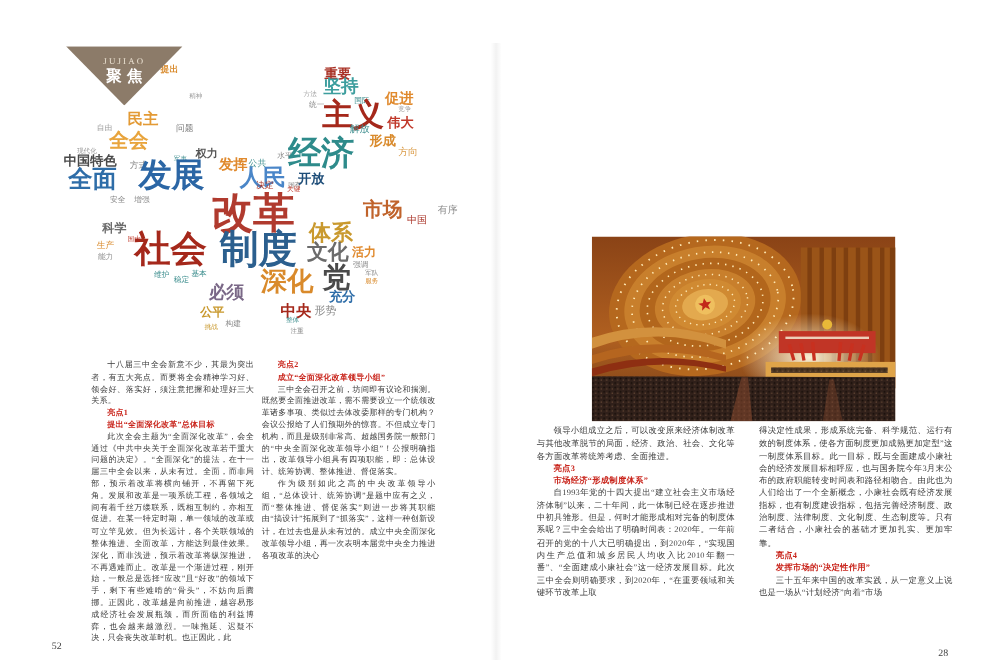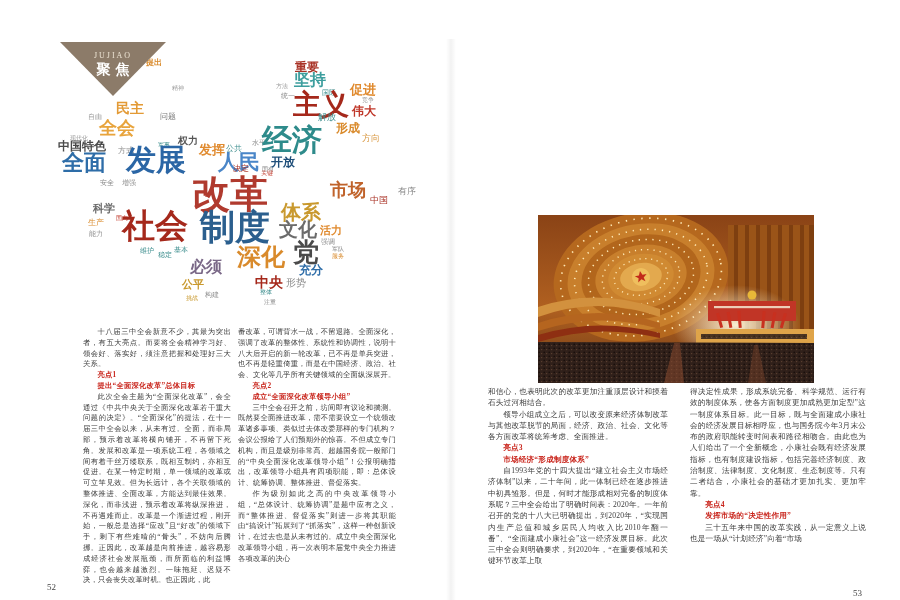--- a/index.html
+++ b/index.html
@@ -195,38 +195,36 @@
     </svg>
   </div>
 
   <div class="col lcol" style="left:83px;top:288px;width:148px;">
     <p>十八届三中全会新意不少，其最为突出者，有五大亮点。而要将全会精神学习好、领会好、落实好，须注意把握和处理好三大关系。</p>
     <p class="hl hl-num">亮点1</p>
     <p class="hl hl-sub">提出“全面深化改革”总体目标</p>
     <p>此次全会主题为“全面深化改革”，会全通过《中共中央关于全面深化改革若干重大问题的决定》。“全面深化”的提法，在十一届三中全会以来，从未有过。全面，而非局部，预示着改革将横向铺开，不再留下死角。发展和改革是一项系统工程，各领域之间有着千丝万缕联系，既相互制约，亦相互促进。在某一特定时期，单一领域的改革或可立竿见效。但为长远计，各个关联领域的整体推进、全面改革，方能达到最佳效果。深化，而非浅进，预示着改革将纵深推进，不再遇难而止。改革是一个渐进过程，刚开始，一般总是选择“应改”且“好改”的领域下手，剩下有些难啃的“骨头”，不妨向后腾挪。正因此，改革越是向前推进，越容易形成经济社会发展瓶颈，而所面临的利益博弈，也会越来越激烈。一味拖延、迟疑不决，只会丧失改革时机。也正因此，此</p>
   </div>
   <div class="col lcol" style="left:238px;top:288px;width:158px;">
-    <p class="noind">番改革，可谓背水一战，不留退路。全面深化，强调了改革的整体性、系统性和协调性，说明十八大后开启的新一轮改革，已不再是单兵突进，也不再是轻重倚重，而是在中国经济、政治、社会、文化等几乎所有关键领域的全面纵深展开。</p>
     <p class="hl hl-num">亮点2</p>
     <p class="hl hl-sub">成立“全面深化改革领导小组”</p>
     <p>三中全会召开之前，坊间即有议论和揣测。既然要全面推进改革，需不需要设立一个统领改革诸多事项、类似过去体改委那样的专门机构？会议公报给了人们预期外的惊喜。不但成立专门机构，而且是级别非常高、超越国务院一般部门的“中央全面深化改革领导小组”！公报明确指出，改革领导小组具有四项职能，即：总体设计、统筹协调、整体推进、督促落实。</p>
     <p>作为级别如此之高的中央改革领导小组，“总体设计、统筹协调”是题中应有之义，而“整体推进、督促落实”则进一步将其职能由“搞设计”拓展到了“抓落实”，这样一种创新设计，在过去也是从未有过的。成立中央全面深化改革领导小组，再一次表明本届党中央全力推进各项改革的决心</p>
   </div>
 
   <div class="col rcol" style="left:488px;top:347px;width:180px;">
-    <p class="noind">和信心，也表明此次的改革更加注重顶层设计和摸着石头过河相结合。</p>
     <p>领导小组成立之后，可以改变原来经济体制改革与其他改革脱节的局面，经济、政治、社会、文化等各方面改革将统筹考虑、全面推进。</p>
     <p class="hl hl-num">亮点3</p>
     <p class="hl hl-sub">市场经济“形成制度体系”</p>
     <p>自1993年党的十四大提出“建立社会主义市场经济体制”以来，二十年间，此一体制已经在逐步推进中初具雏形。但是，何时才能形成相对完备的制度体系呢？三中全会给出了明确时间表：2020年。一年前召开的党的十八大已明确提出，到2020年，“实现国内生产总值和城乡居民人均收入比2010年翻一番”、“全面建成小康社会”这一经济发展目标。此次三中全会则明确要求，到2020年，“在重要领域和关键环节改革上取</p>
   </div>
   <div class="col rcol" style="left:690px;top:347px;width:176px;">
     <p class="noind">得决定性成果，形成系统完备、科学规范、运行有效的制度体系，使各方面制度更加成熟更加定型”这一制度体系目标。此一目标，既与全面建成小康社会的经济发展目标相呼应，也与国务院今年3月末公布的政府职能转变时间表和路径相吻合。由此也为人们给出了一个全新概念，小康社会既有经济发展指标，也有制度建设指标，包括完善经济制度、政治制度、法律制度、文化制度、生态制度等。只有二者结合，小康社会的基础才更加扎实、更加牢靠。</p>
     <p class="hl hl-num">亮点4</p>
     <p class="hl hl-sub">发挥市场的“决定性作用”</p>
     <p>三十五年来中国的改革实践，从一定意义上说也是一场从“计划经济”向着“市场</p>
   </div>
 
   <div class="fold"></div>
   <span class="pnum pnum-l">52</span>
-  <span class="pnum pnum-r">53</span>
+  <span class="pnum pnum-r">28</span>
 
 </div>
 
 </body></html>

